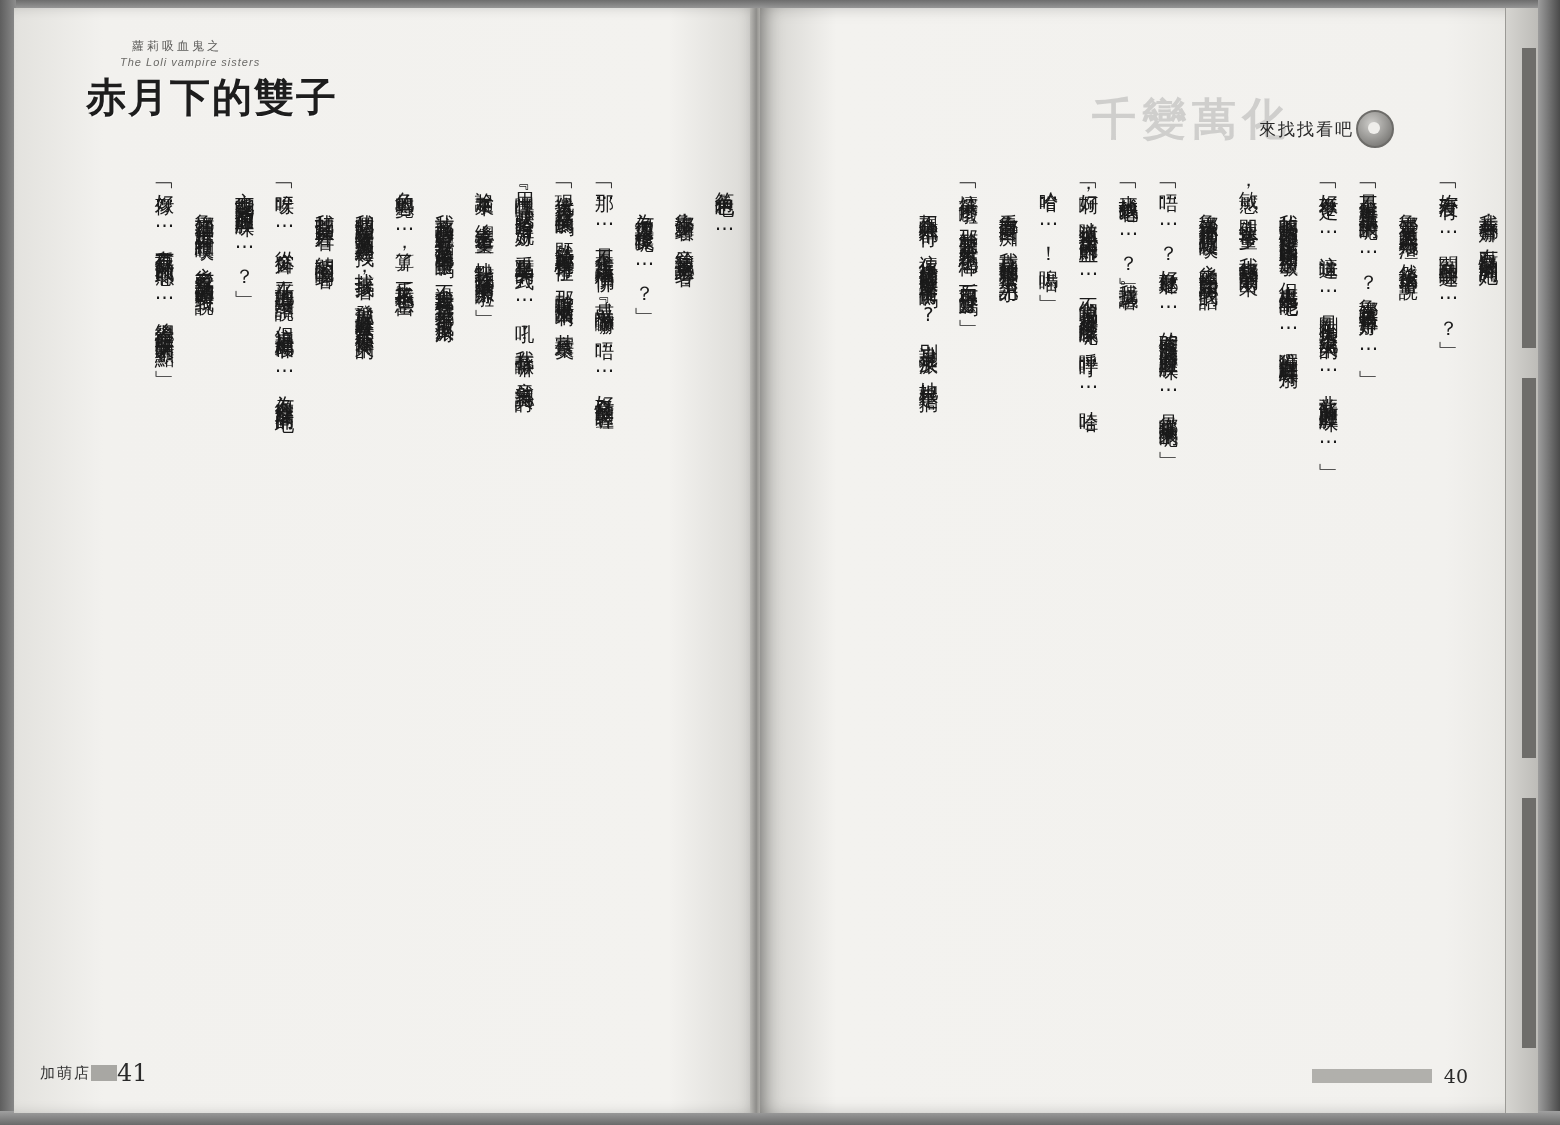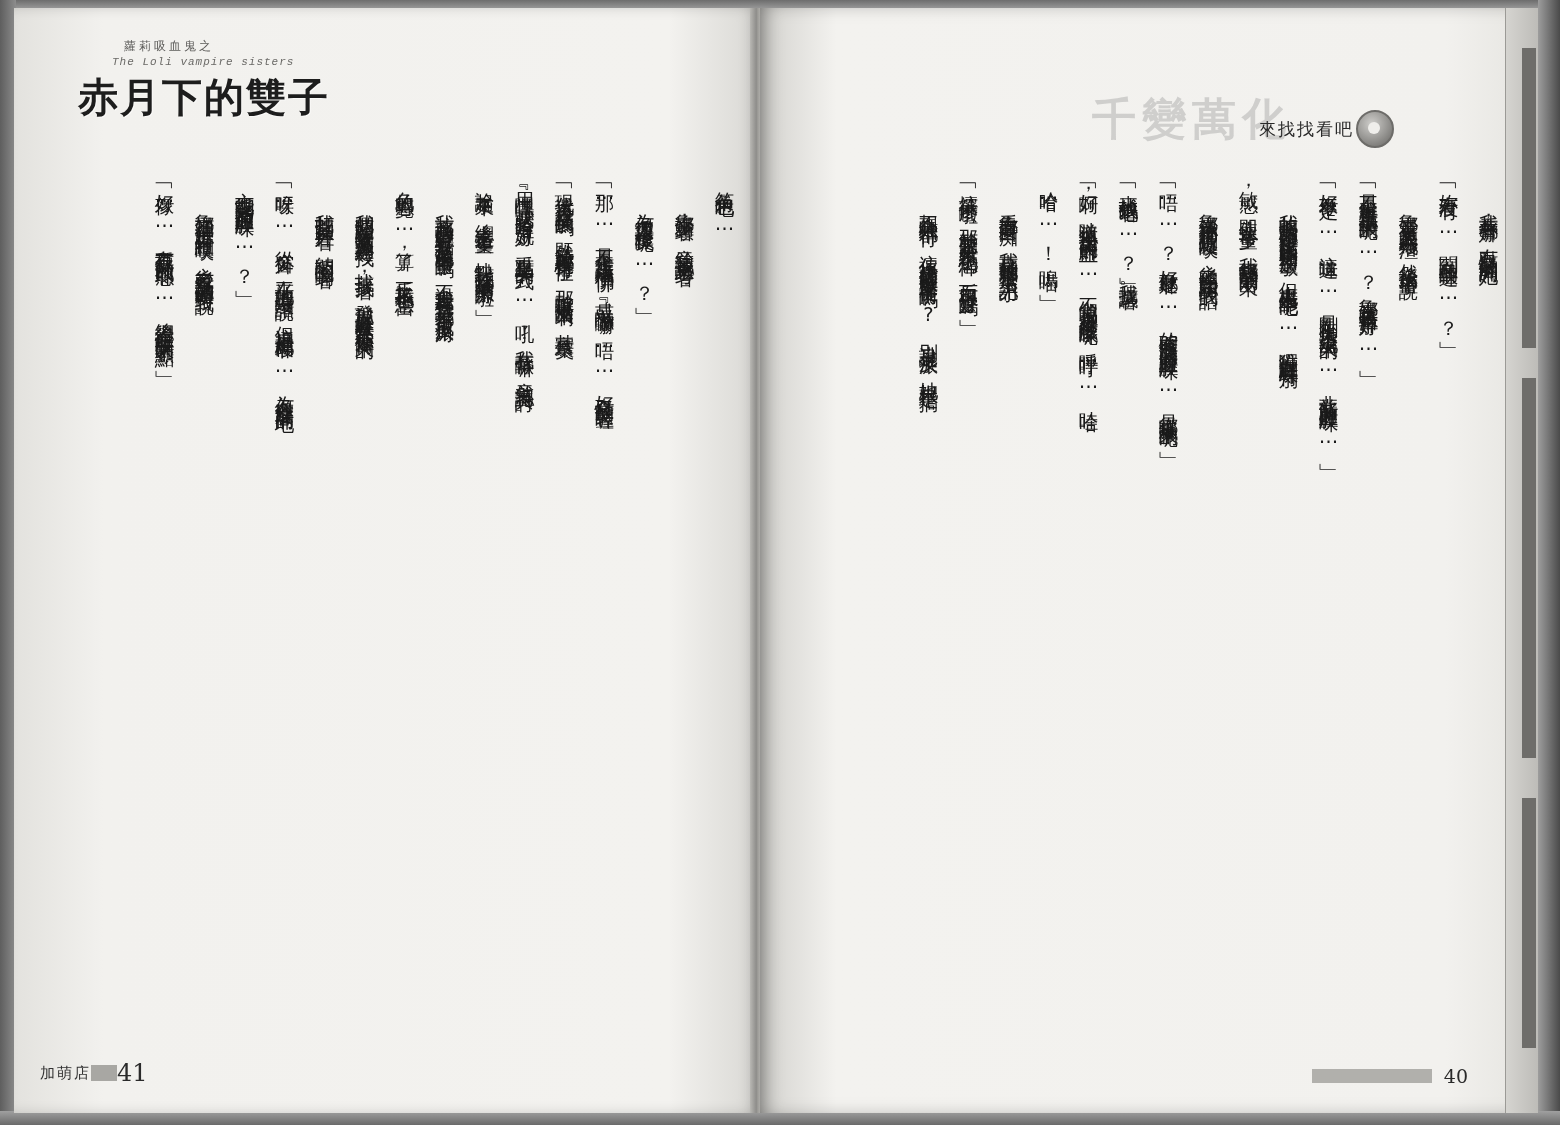--- a/index.html
+++ b/index.html
@@ -86,41 +86,41 @@
     width: 14px;
     background: #6e6d6a;
   }
   .notch-a { top: 40px; height: 300px; }
   .notch-b { top: 370px; height: 380px; }
   .notch-c { top: 790px; height: 250px; }
 
   
   .logo-block {
     position: absolute;
-    left: 64px;
+    left: 72px;
     top: 30px;
     width: 290px;
     height: 100px;
     text-align: center;
   }
   .logo-sub-cn {
     position: absolute;
     left: 46px; top: 0px;
     font-size: 12px;
     letter-spacing: 3px;
     color: #5d5c5a;
     font-family: "DejaVu Sans", sans-serif;
   }
   .logo-sub-en {
     position: absolute;
     left: 34px; top: 18px;
     font-size: 11px;
     letter-spacing: 1px;
     color: #6a6966;
-    font-family: Liberation Mono, monospace;
+    font-family: Liberation Sans, sans-serif;
     font-style: italic;
   }
   .logo-main {
     position: absolute;
     left: 0; top: 32px;
     font-size: 40px;
     font-weight: bold;
     letter-spacing: 2px;
     color: #1d1d1d;
     font-family: "DejaVu Serif", serif;

